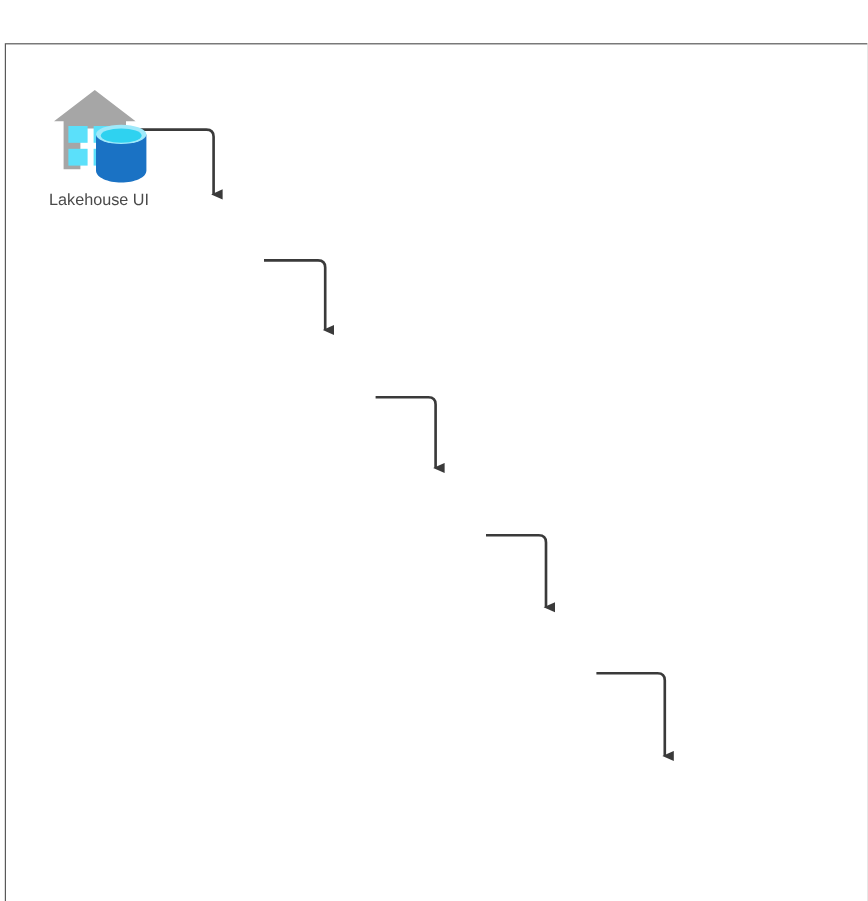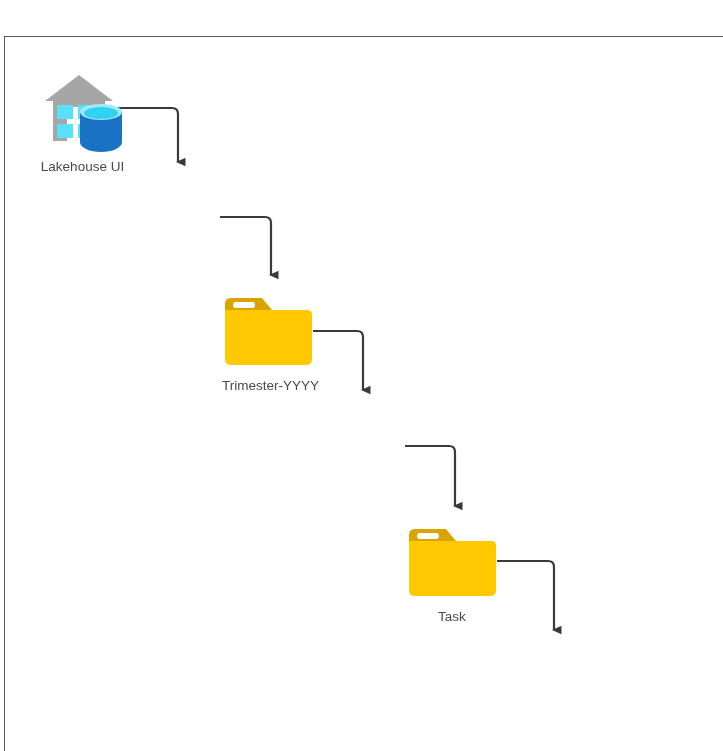--- a/index.html
+++ b/index.html
@@ -88,38 +88,18 @@
 
           <path d="M 45 41 L 45 71 C 45 77 55 81 66 81 C 77 81 87 77 87 71 L 87 41 Z" fill="#1A72C4"></path>
           <ellipse cx="66" cy="41" rx="21" ry="8" fill="#9FE9FA"></ellipse>
           <ellipse cx="66" cy="42" rx="17" ry="6" fill="#2FD2F0"></ellipse>
         </svg>
       </div>
       <div class="node-label" style="top:88px;">Lakehouse UI</div>
     </div>
 
 
-    <div class="node" style="left:217px; top:259px; width:92px; height:110px;">
-      <div class="icon-wrap">
-        <svg width="92" height="74" viewBox="0 0 92 74">
-          <path d="M 3 8 Q 3 2 9 2 L 40 2 L 50 14 L 3 14 Z" fill="#D9A400"></path>
-          <rect x="11" y="6" width="22" height="6" rx="3" fill="#ffffff"></rect>
-          <path d="M 3 14 L 85 14 Q 90 14 90 19 L 90 63 Q 90 69 84 69 L 9 69 Q 3 69 3 63 Z" fill="#FFC800"></path>
-        </svg>
-      </div>
-      <div class="node-label" style="top:82px;">Trimester-YYYY</div>
-    </div>
 
 
-    <div class="node" style="left:401px; top:490px; width:92px; height:110px;">
-      <div class="icon-wrap">
-        <svg width="92" height="74" viewBox="0 0 92 74">
-          <path d="M 3 8 Q 3 2 9 2 L 40 2 L 50 14 L 3 14 Z" fill="#D9A400"></path>
-          <rect x="11" y="6" width="22" height="6" rx="3" fill="#ffffff"></rect>
-          <path d="M 3 14 L 85 14 Q 90 14 90 19 L 90 63 Q 90 69 84 69 L 9 69 Q 3 69 3 63 Z" fill="#FFC800"></path>
-        </svg>
-      </div>
-      <div class="node-label" style="top:82px;">Task</div>
-    </div>
 
 
   </div>
 </div>
 
 </body></html>

